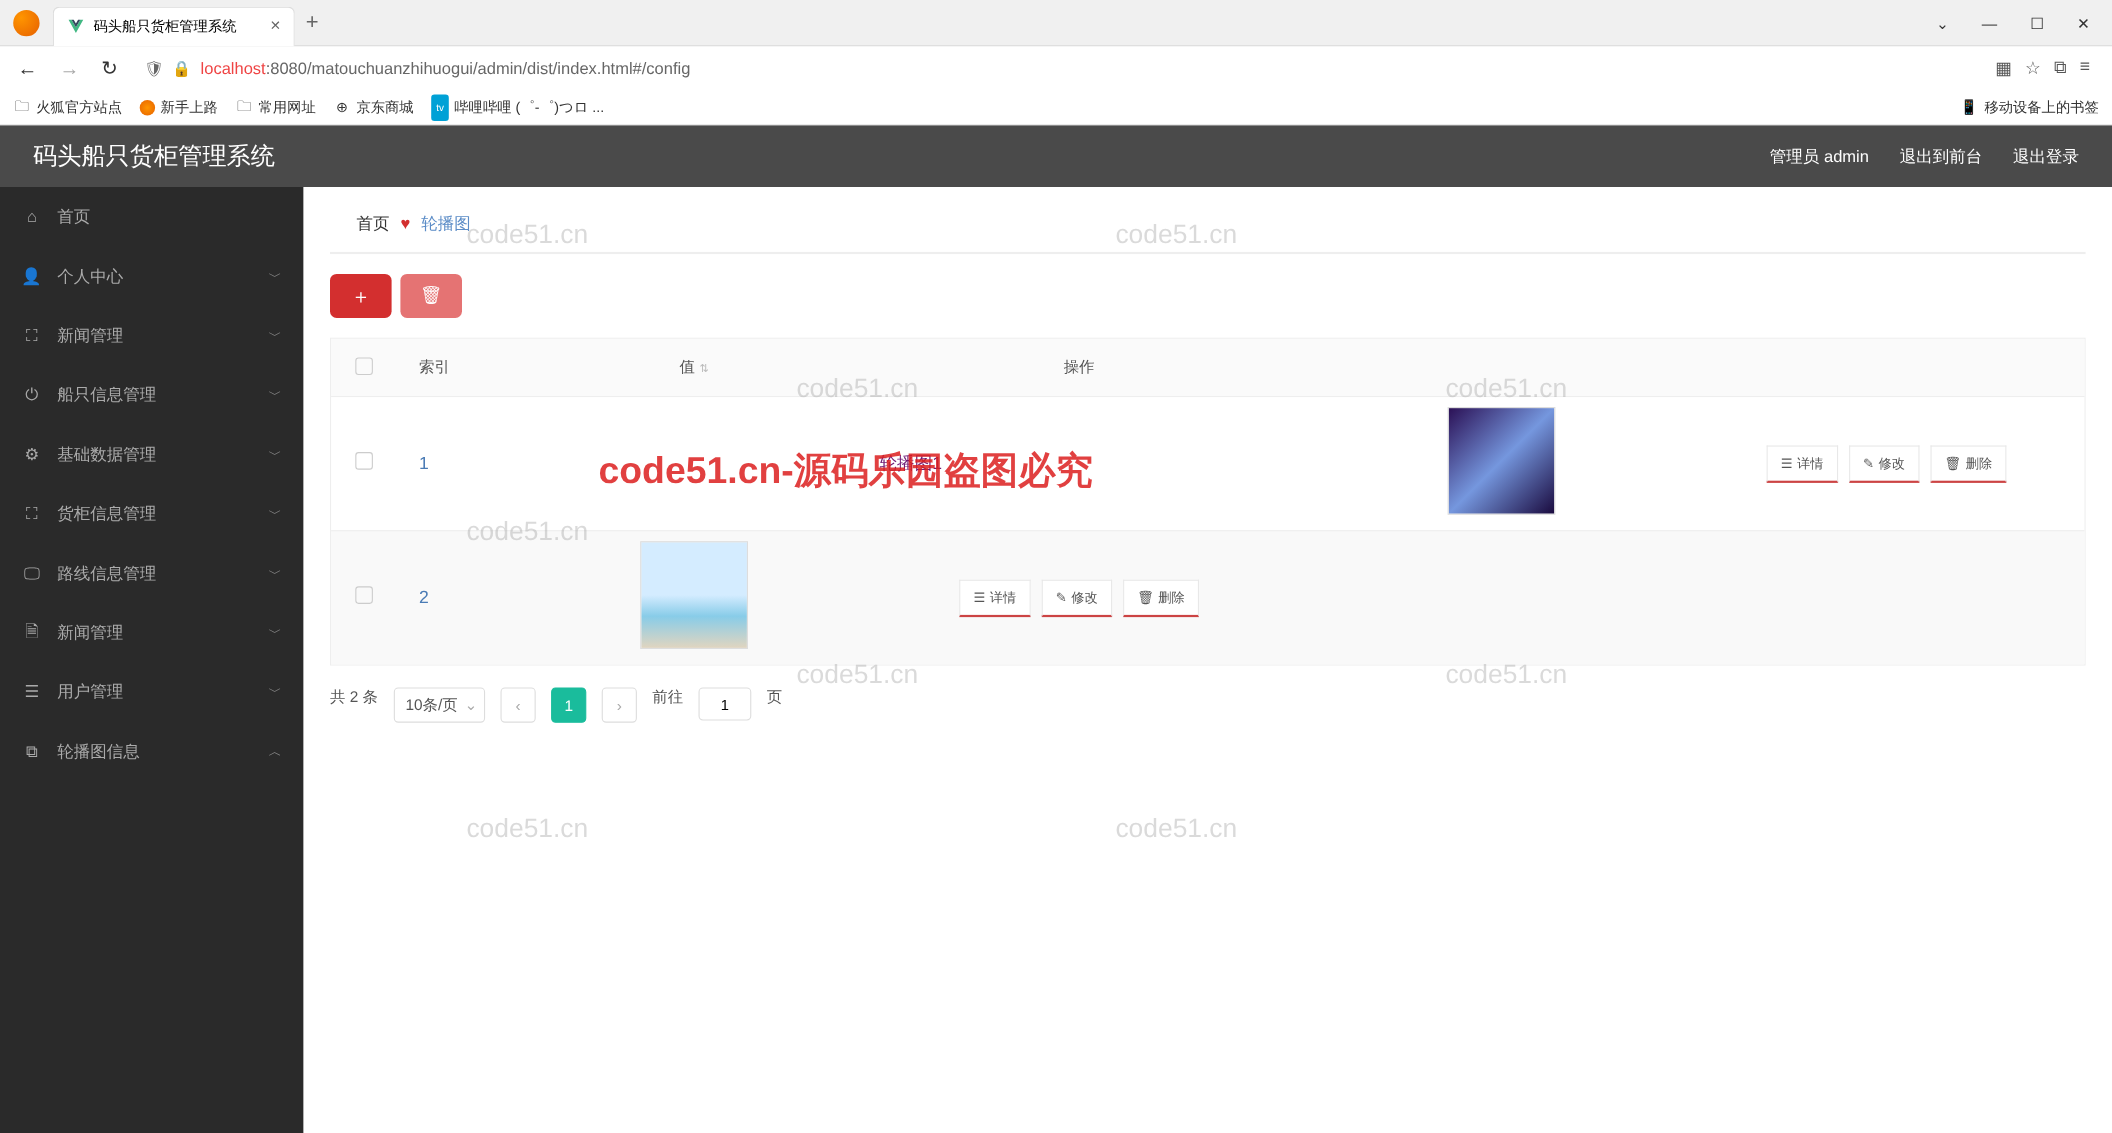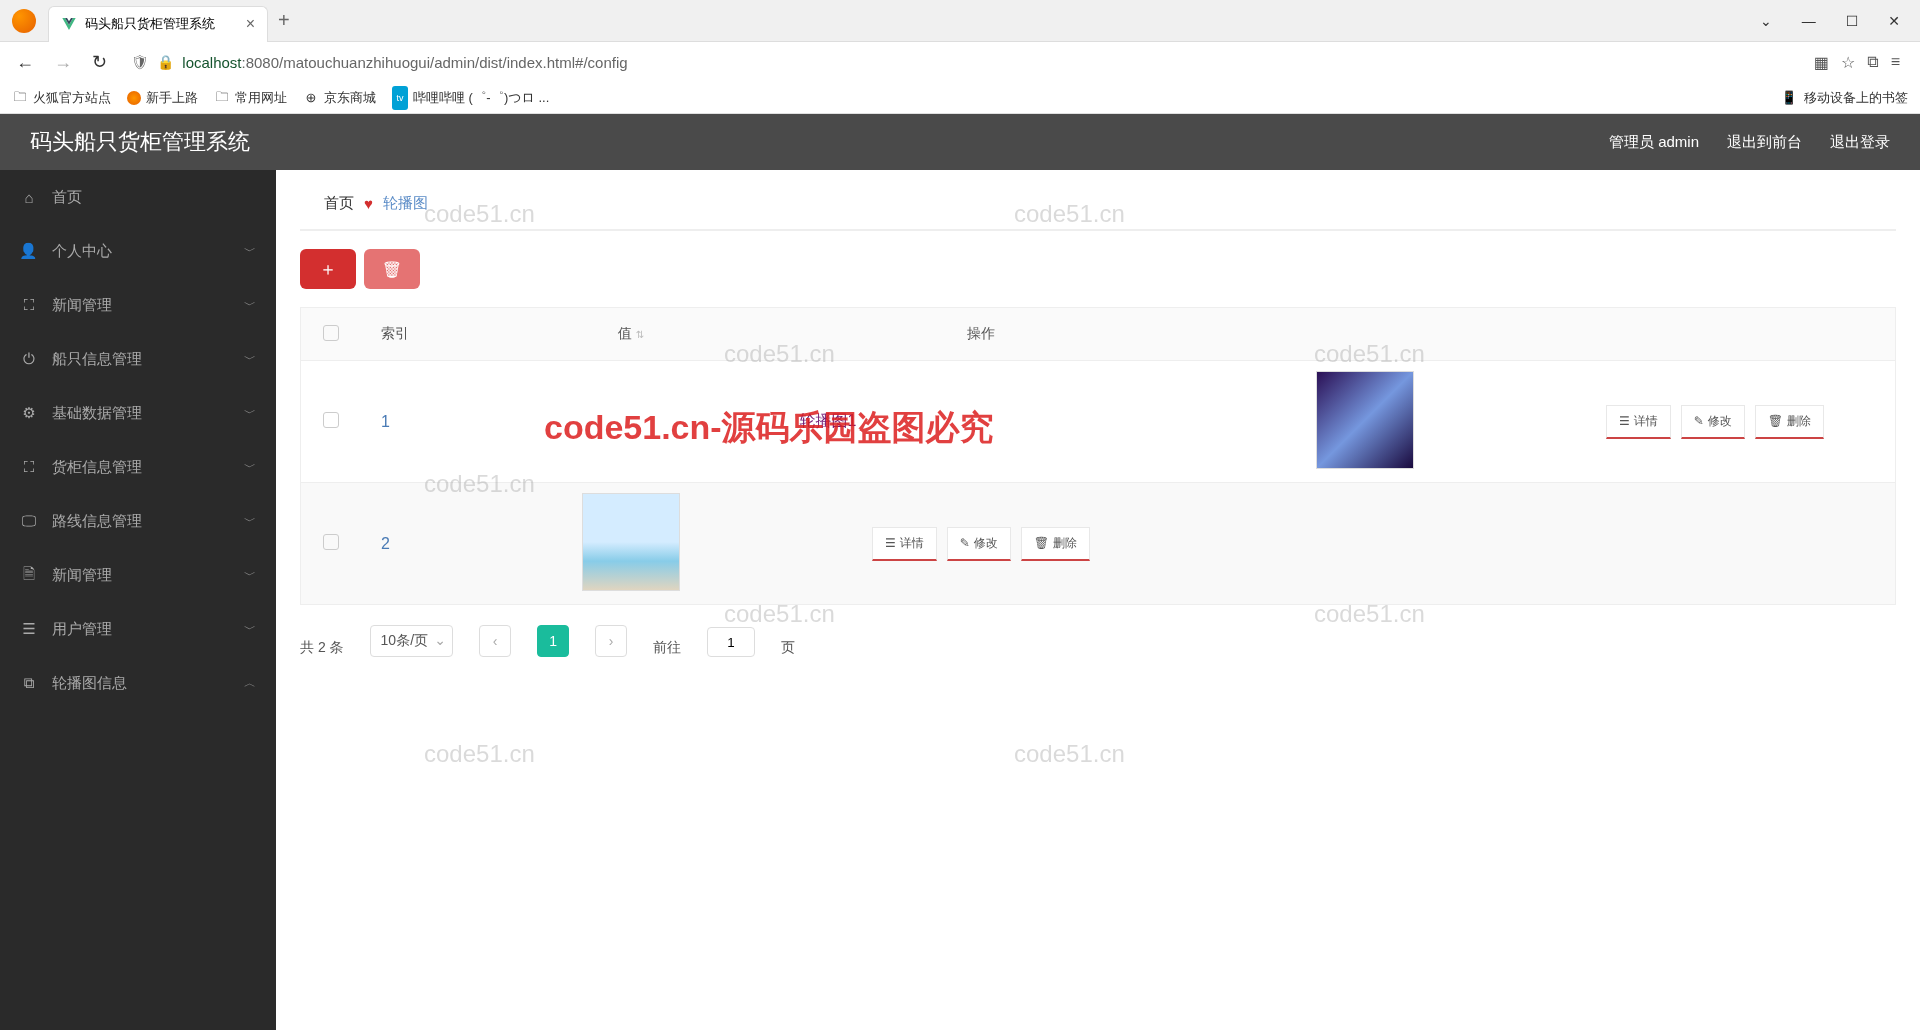--- a/index.html
+++ b/index.html
@@ -15,21 +15,21 @@
 .new-tab { margin-left: 10px; font-size: 20px; color: #666; cursor: pointer; }
 .window-controls { margin-left: auto; display: flex; gap: 30px; padding-right: 20px; color: #333; }
 .window-controls span { cursor: pointer; font-size: 14px; }
 
 .addr-bar { height: 40px; display: flex; align-items: center; padding: 0 12px; gap: 12px; }
 .nav-btn { color: #333; cursor: pointer; font-size: 18px; padding: 4px; }
 .nav-btn.disabled { color: #aaa; }
 .url-box { flex: 1; display: flex; align-items: center; gap: 8px; padding: 0 8px; }
 .shield-icon, .lock-icon { color: #666; font-size: 14px; }
 .url-text { font-size: 15px; color: #666; }
-.url-text .host { color: #14532d; }
+.url-text .host { color: #ef4444; }
 .addr-right { display: flex; gap: 12px; padding-right: 8px; color: #555; }
 
 .bookmarks { height: 32px; display: flex; align-items: center; padding: 0 12px; gap: 16px; font-size: 13px; border-bottom: 1px solid #e0e0e0; }
 .bookmark { display: flex; align-items: center; gap: 5px; color: #333; cursor: pointer; }
 .bm-icon { width: 16px; height: 16px; display: inline-flex; align-items: center; justify-content: center; }
 .bookmarks-right { margin-left: auto; display: flex; align-items: center; gap: 6px; color: #333; }
 
 
 .app-header { height: 56px; background: #4a4a4a; color: #fff; display: flex; align-items: center; padding: 0 30px; }
 .app-title { font-size: 22px; font-weight: normal; }
@@ -66,21 +66,21 @@
 .cell-ops { width: 360px; text-align: center; display: flex; gap: 10px; justify-content: center; }
 .sort-icon { color: #bbb; font-size: 10px; margin-left: 4px; }
 .trow .cell-index { color: #4a7bb5; }
 .trow .cell-name { color: #701a75; }
 .thumb { width: 98px; height: 98px; display: inline-block; border: 1px solid #ddd; }
 .thumb.galaxy { background: linear-gradient(135deg, #2b1055, #7597de, #1a0a3e); }
 .thumb.ocean { background: linear-gradient(to bottom, #d4ecff 50%, #88cce8 70%, #e0d5c0); }
 .op-btn { background: #fff; border: 1px solid #e8e8e8; border-bottom: 2px solid #c44; padding: 7px 12px; font-size: 12px; cursor: pointer; display: flex; align-items: center; gap: 4px; color: #555; }
 .checkbox { width: 16px; height: 16px; border: 1px solid #ccc; border-radius: 3px; display: inline-block; }
 
-.pagination { padding: 20px 24px; display: flex; align-items: flex-end; gap: 26px; font-size: 14px; color: #555; }
+.pagination { padding: 20px 24px; display: flex; align-items: flex-start; gap: 14px; font-size: 14px; color: #555; }
 .page-size { border: 1px solid #ddd; padding: 6px 24px 6px 10px; border-radius: 4px; position: relative; }
 .page-btn { width: 32px; height: 32px; border: 1px solid #ddd; border-radius: 4px; display: flex; align-items: center; justify-content: center; cursor: pointer; color: #aaa; }
 .page-btn.active { background: #1abc9c; color: #fff; border-color: #1abc9c; }
 .page-input { width: 48px; height: 30px; border: 1px solid #ddd; border-radius: 4px; text-align: center; }
 
 .watermark { position: absolute; color: rgba(150,150,150,0.35); font-size: 24px; pointer-events: none; margin-left: 18px; }
 .watermark.red { color: rgba(220,30,30,0.85); font-size: 34px; font-weight: bold; }
 </style>
 </head>
 <body>

